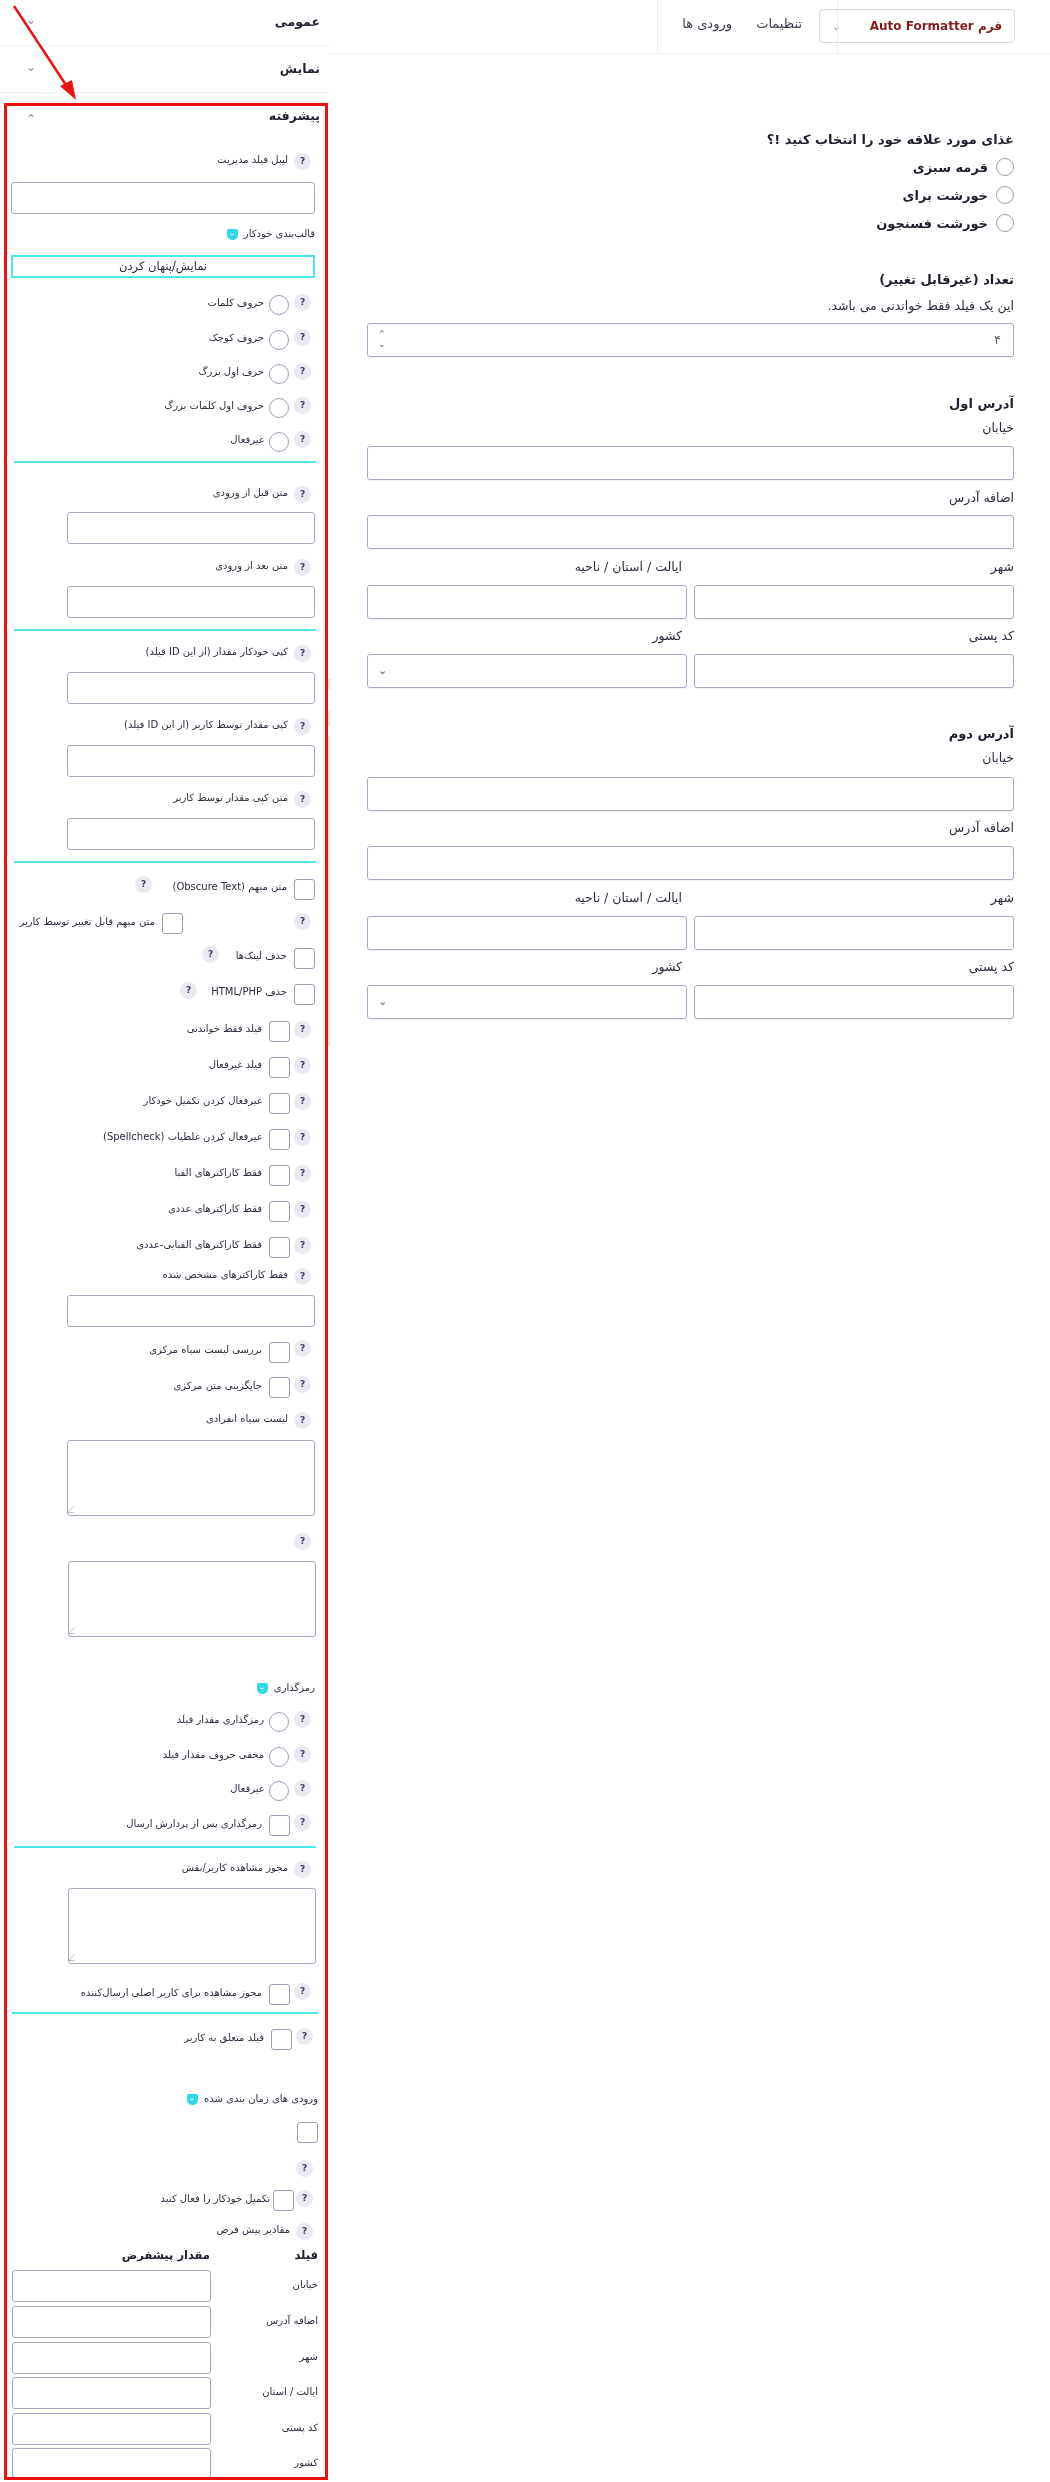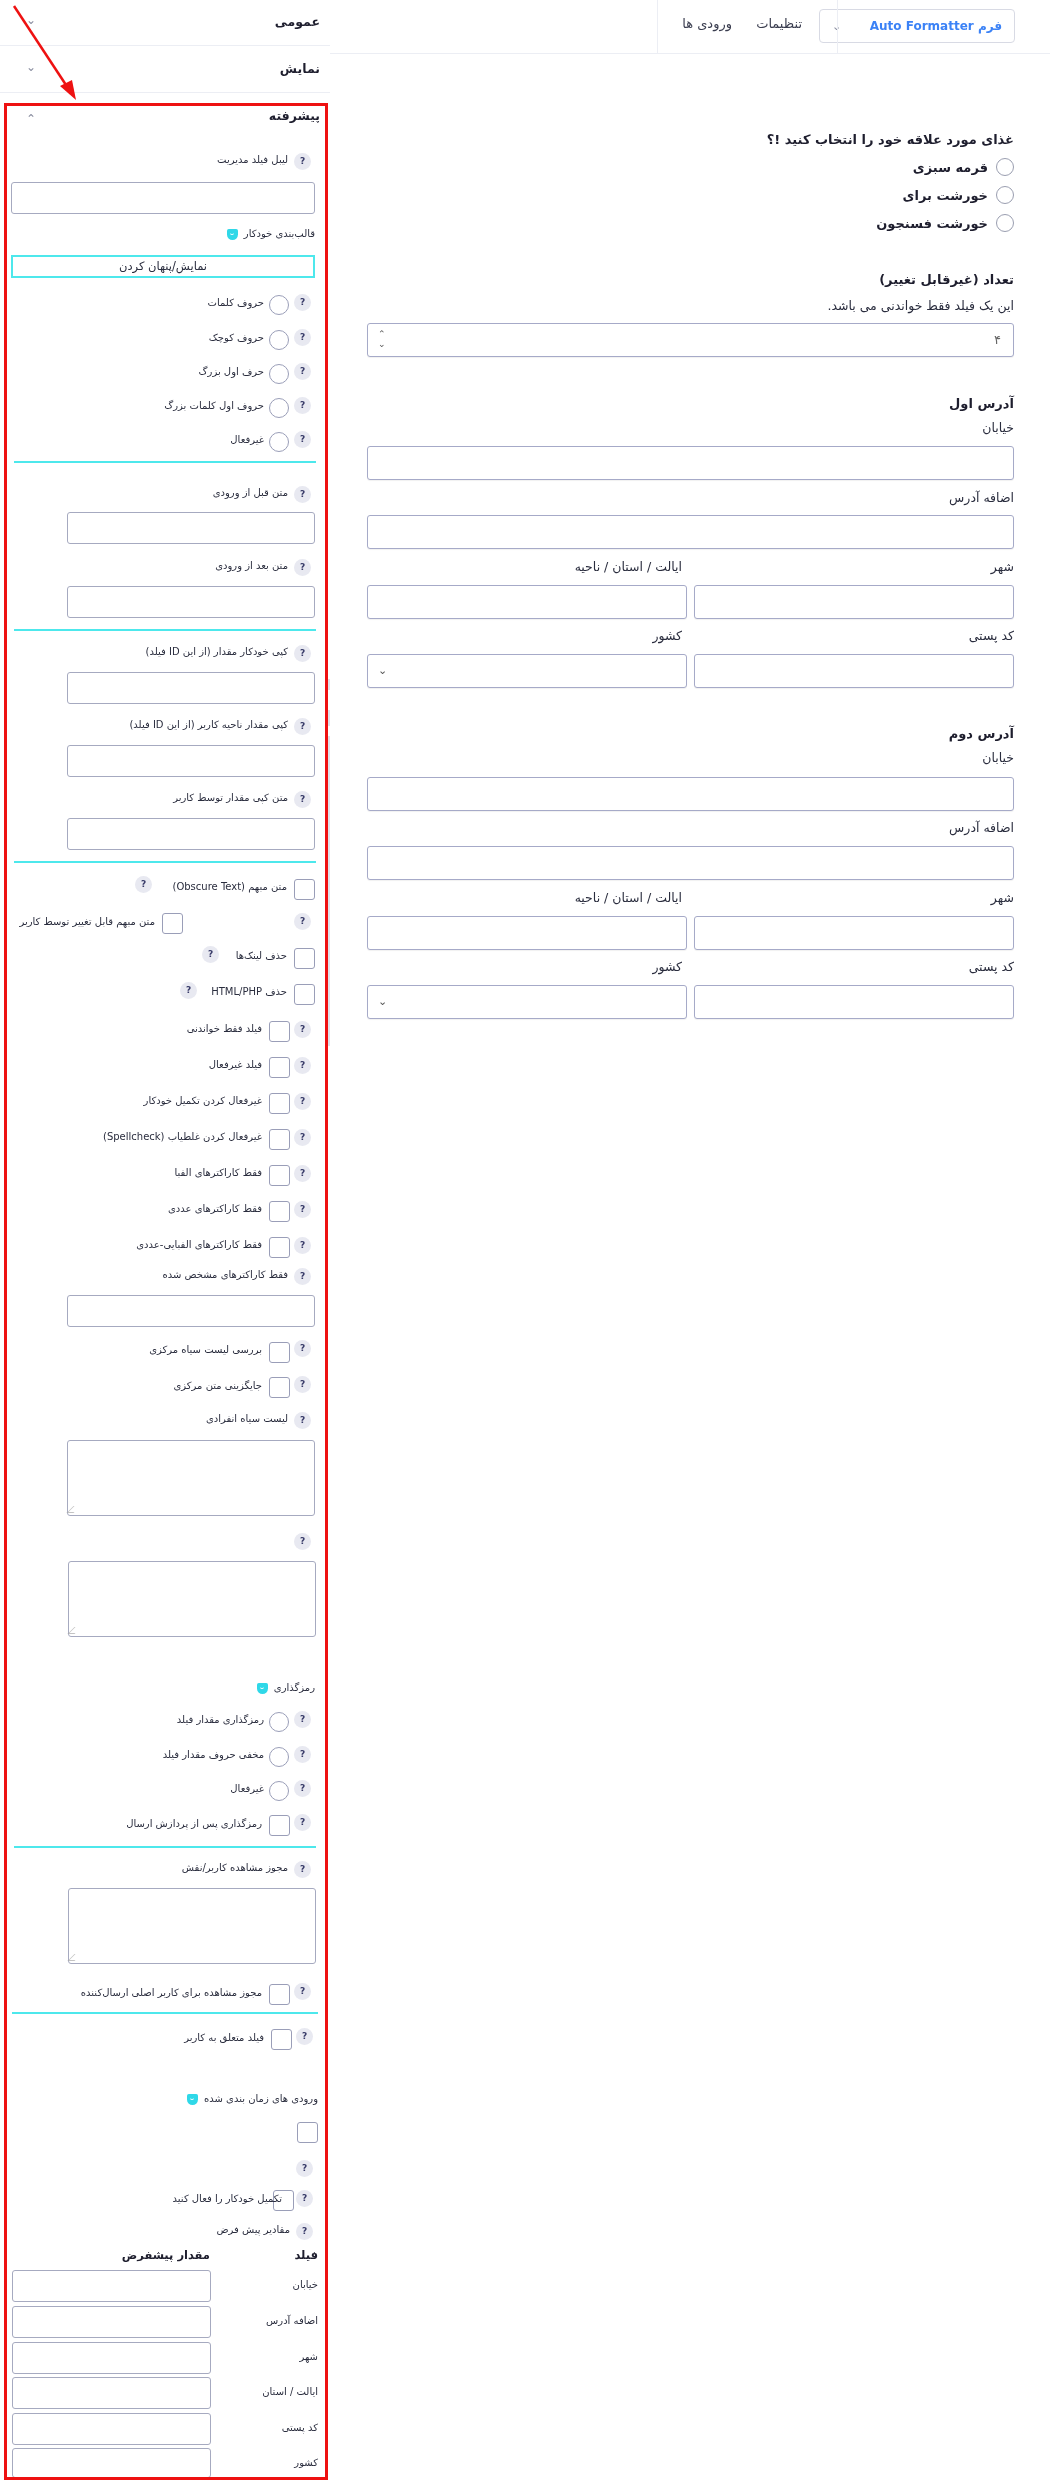--- a/index.html
+++ b/index.html
@@ -2,21 +2,21 @@
 <html><head>
 <meta charset="utf-8">
 <style>
   * { box-sizing: border-box; margin: 0; padding: 0; }
   html, body { width: 1050px; height: 2482px; background: #fff; overflow: hidden; }
   body { font-family: "DejaVu Sans", sans-serif; color: #1e1e2e; position: relative; direction: rtl; }
 
   
   .topbar { position: absolute; left: 330px; top: 0; width: 720px; height: 54px; border-bottom: 1px solid #eceef4; }
   .form-select { position: absolute; right: 35px; top: 9px; width: 196px; height: 34px; border: 1px solid #d8dae4; border-radius: 4px; background: #fff; display: flex; align-items: center; justify-content: space-between; padding: 0 12px; direction: rtl; }
-  .form-select .val { font-size: 12px; font-weight: bold; color: #3b82f6; }
+  .form-select .val { font-size: 12px; font-weight: bold; color: #7f1d1d; }
   .form-select .chev { font-size: 11px; color: #8a8ea0; }
   .vsep { position: absolute; top: 0; width: 1px; height: 54px; background: #eceef4; }
   .tab { position: absolute; top: 16px; font-size: 13px; color: #3a3d4f; }
 
   .preview { position: absolute; left: 367px; top: 112px; width: 647px; direction: rtl; }
   .q-title { position: absolute; right: 0; font-size: 13px; font-weight: bold; color: #1e1e2e; }
   .radio-row { position: absolute; right: 0; display: flex; align-items: center; gap: 8px; font-size: 13px; font-weight: bold; color: #1e1e2e; }
   .radio-circ { width: 18px; height: 18px; border: 1.5px solid #9a9eb0; border-radius: 50%; background: #fff; }
   .plabel { position: absolute; font-size: 12.5px; color: #2a2d3e; }
   .pinput { position: absolute; height: 34px; border: 1px solid #a6aac8; border-radius: 3px; background: #fff; box-shadow: 0 1px 1px rgba(0,0,0,0.06); }
@@ -171,21 +171,21 @@
   <span class="lbl" style="right:42px;top:560px">متن بعد از ورودی</span>
   <div class="inp" style="right:15px;width:248px;top:586px"></div>
 
   <div class="divider" style="right:14px;width:302px;top:629px"></div>
 
   <span class="q" style="right:19px;top:645px">?</span>
   <span class="lbl" style="right:42px;top:646px">کپی خودکار مقدار (از این ID فیلد)</span>
   <div class="inp" style="right:15px;width:248px;top:672px"></div>
 
   <span class="q" style="right:19px;top:718px">?</span>
-  <span class="lbl" style="right:42px;top:719px">کپی مقدار ناحیه کاربر (از این ID فیلد)</span>
+  <span class="lbl" style="right:42px;top:719px">کپی مقدار توسط کاربر (از این ID فیلد)</span>
   <div class="inp" style="right:15px;width:248px;top:745px"></div>
 
   <span class="q" style="right:19px;top:791px">?</span>
   <span class="lbl" style="right:42px;top:792px">متن کپی مقدار توسط کاربر</span>
   <div class="inp" style="right:15px;width:248px;top:818px"></div>
 
   <div class="divider" style="right:14px;width:302px;top:861px"></div>
 
   <span class="chk" style="right:15px;top:879px"></span>
   <span class="lbl" style="right:43px;top:881px">متن مبهم (Obscure Text)</span>
@@ -289,21 +289,21 @@
 
   <span class="lbl" style="right:12px;top:2093px">
     <span>ورودی های زمان بندی شده</span>
     <span class="badge"></span>
   </span>
   <span class="chk" style="right:12px;top:2122px"></span>
   <span class="q" style="right:17px;top:2160px">?</span>
 
   <span class="q" style="right:17px;top:2190px">?</span>
   <span class="chk" style="right:36px;top:2190px"></span>
-  <span class="lbl" style="right:48px;top:2193px">تکمیل خودکار را فعال کنید</span>
+  <span class="lbl" style="right:60px;top:2193px">تکمیل خودکار را فعال کنید</span>
 
   <span class="q" style="right:17px;top:2223px">?</span>
   <span class="lbl" style="right:40px;top:2224px">مقادیر پیش فرض</span>
 
   <span class="lbl-b" style="right:12px;top:2248px">فیلد</span>
   <span class="lbl-b" style="right:120px;top:2248px">مقدار پیشفرض</span>
 
   <span class="lbl" style="right:12px;top:2279px">خیابان</span>
   <div class="inp" style="left:12px;width:199px;top:2270px"></div>
   <span class="lbl" style="right:12px;top:2315px">اضافه آدرس</span>

